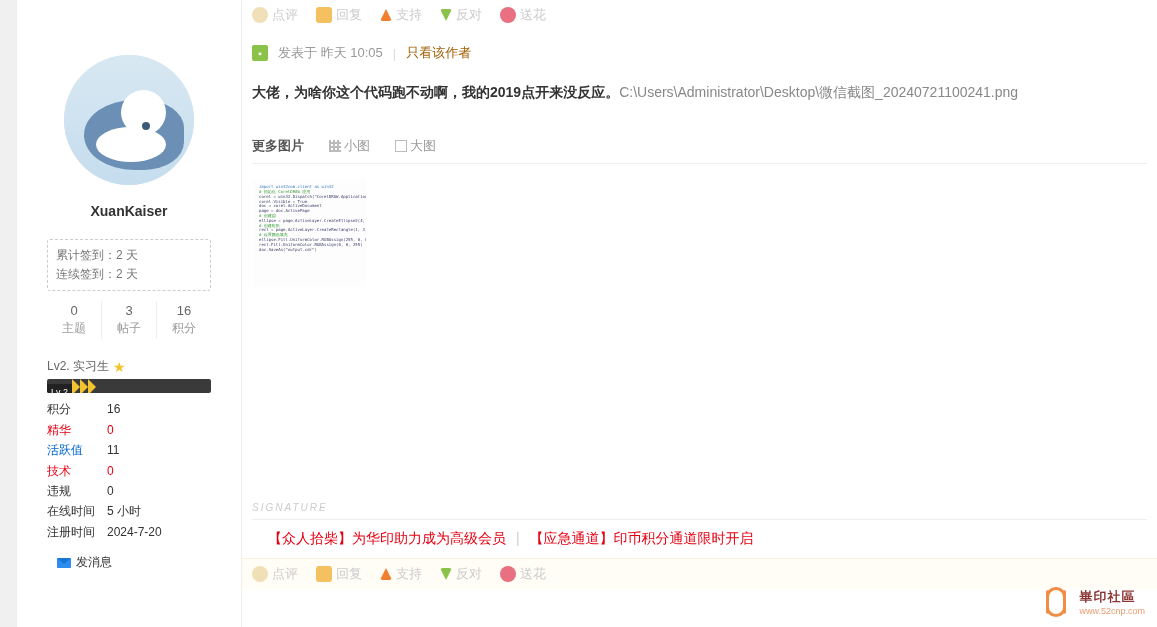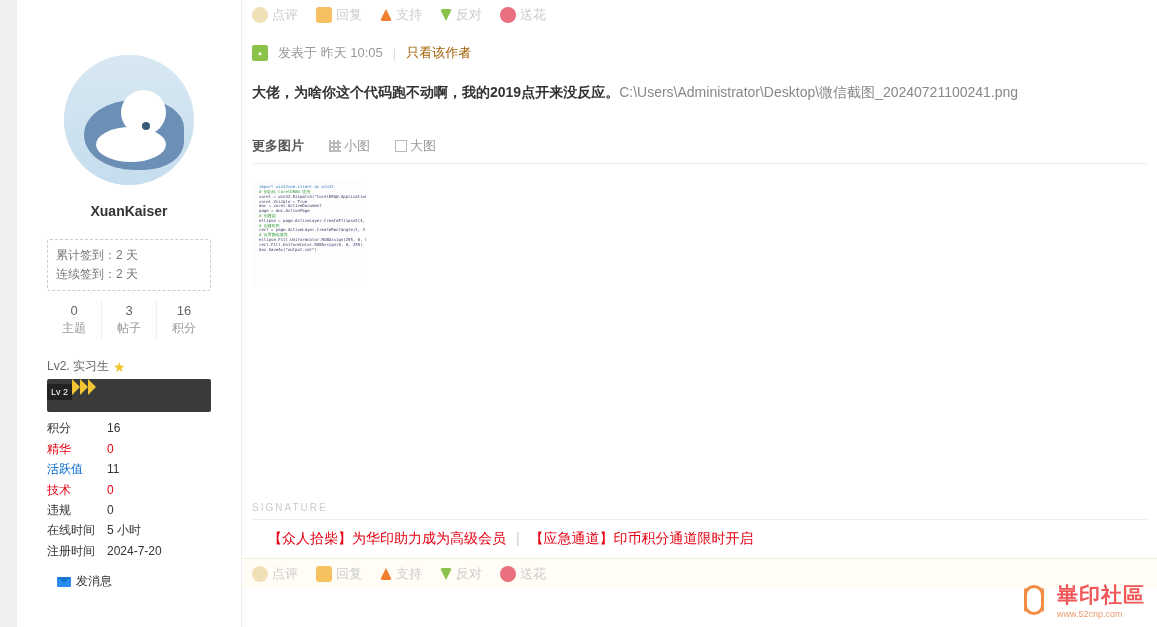--- a/index.html
+++ b/index.html
@@ -21,21 +21,21 @@
 .checkin-box { width: 164px; border: 1px dashed #ccc; border-radius: 3px; padding: 6px 8px; margin-top: 20px; line-height: 1.6; color: #777; font-size: 12px; }
 
 .stats-row { display: flex; width: 164px; margin-top: 10px; border-bottom: 1px solid transparent; }
 .stat { flex: 1; text-align: center; padding: 2px 0; border-right: 1px solid #eee; }
 .stat:last-child { border-right: none; }
 .stat-num { font-size: 13px; color: #666; }
 .stat-lbl { font-size: 12px; color: #999; margin-top: 2px; }
 
 .level-row { width: 164px; margin-top: 18px; font-size: 12px; color: #666; display: flex; align-items: center; }
 .star-icon { color: #f4c430; margin-left: 4px; font-size: 14px; }
-.level-bar { width: 164px; height: 33px; background: #3a3a3a; margin-top: 4px; position: relative; border-radius: 2px; overflow: hidden; }
+.level-bar { width: 164px; height: 14px; background: #3a3a3a; margin-top: 4px; position: relative; border-radius: 2px; overflow: hidden; }
 .level-badge { height: 16px; background: #222; color: #fff; font-size: 9px; display: inline-flex; align-items: center; padding: 0 4px; }
 .level-arrow { display: inline-block; width: 0; height: 0; border-top: 8px solid transparent; border-bottom: 8px solid transparent; border-left: 8px solid #f4c430; vertical-align: top; }
 .level-arrows { display: inline-flex; }
 
 .info-table { width: 164px; margin-top: 6px; }
 .info-row { display: flex; line-height: 1.7; font-size: 12px; }
 .info-label { width: 60px; color: #333; }
 .info-label.red { color: #e60012; }
 .info-label.blue { color: #0066cc; font-family: Liberation Serif, serif; }
 .info-value { color: #333; }
@@ -66,32 +66,32 @@
 .hr-line { border: none; border-top: 1px solid #eee; margin: 0 10px; }
 
 .thumb-area { padding: 14px 10px; }
 .thumb { width: 115px; height: 110px; background: #fdfdfd; border: 1px solid #fff; padding: 6px; font-size: 4px; line-height: 1.2; color: #666; font-family: monospace; overflow: hidden; cursor: pointer; }
 .thumb-line { white-space: nowrap; }
 .thumb-line.blue { color: #3b7ec1; }
 .thumb-line.green { color: #3a9d3a; }
 .thumb-line.purple { color: #3a3a6a; }
 
 .signature { padding: 0 10px; margin-top: 200px; }
-.sig-label { font-size: 10px; letter-spacing: 2px; color: #ccc; margin-bottom: 6px; }
+.sig-label { font-size: 10px; letter-spacing: 2px; color: #ccc; font-style: italic; margin-bottom: 6px; }
 .sig-hr { border: none; border-top: 1px solid #eee; }
 .sig-links { padding: 10px 0; font-size: 14px; margin-left: 16px; }
 .sig-link { color: #e60012; cursor: pointer; }
 .sig-divider { color: #ccc; margin: 0 6px; }
 
 .footer-actions { display: flex; align-items: center; padding: 6px 10px; gap: 18px; border-top: 1px solid #f5f0e0; background: #fffdf5; }
 
 .watermark { position: absolute; right: 12px; bottom: 8px; display: flex; align-items: center; gap: 6px; opacity: 0.9; }
 .wm-logo { width: 34px; height: 34px; color: #f08030; }
 .wm-text { display: flex; flex-direction: column; }
-.wm-cn { font-size: 21px; color: #ef4444; font-weight: bold; letter-spacing: 1px; }
+.wm-cn { font-size: 13px; color: #7f1d1d; font-weight: bold; letter-spacing: 1px; }
 .wm-url { font-size: 9px; color: #e89060; }
 </style>
 </head>
 <body>
 
 <div class="container">
   <div class="scroll-gap"></div>
 
   <div class="sidebar">
     <div class="avatar">

